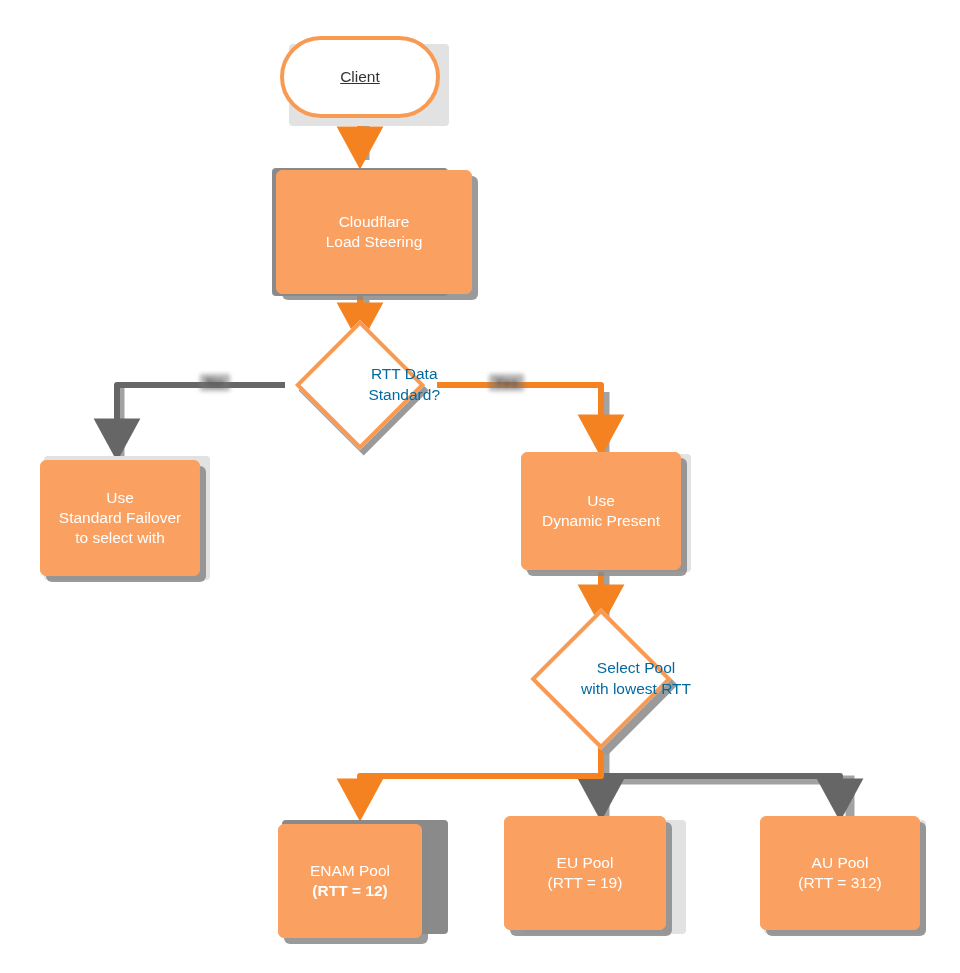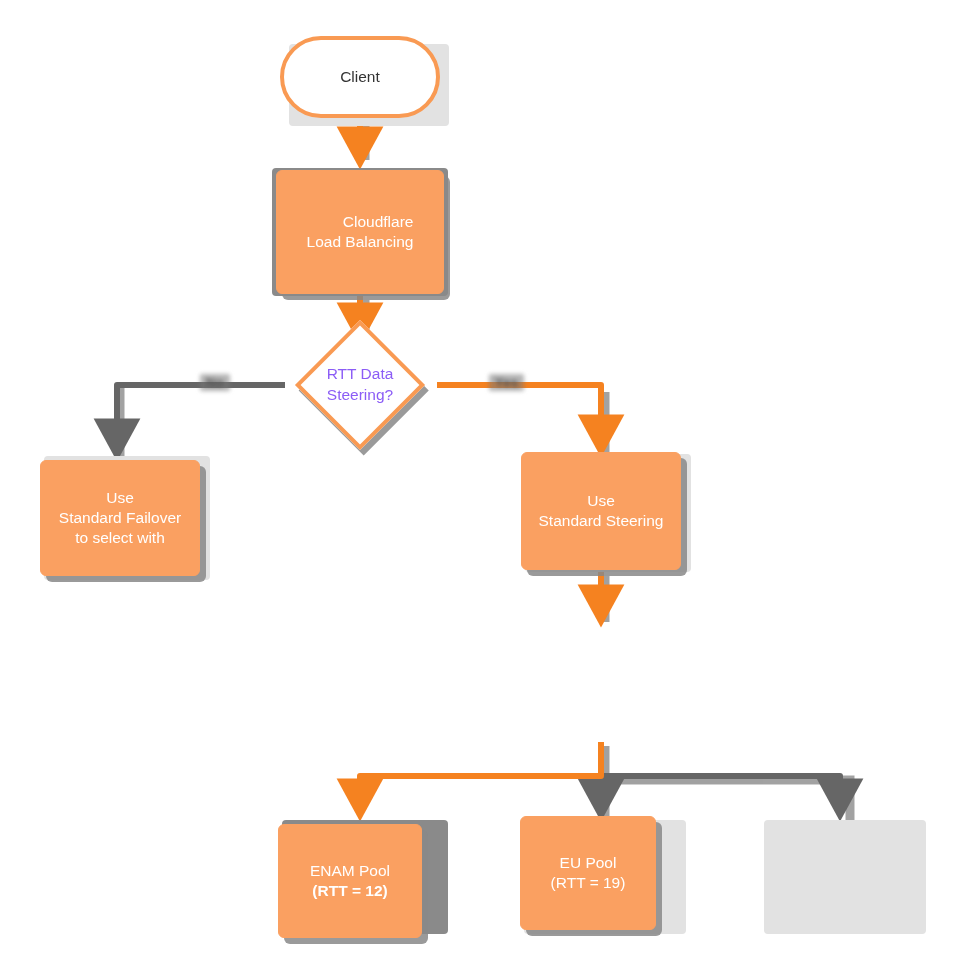--- a/index.html
+++ b/index.html
@@ -75,23 +75,23 @@
     background: #ffffff;
     border: 4px solid #f99a53;
     z-index: 1;
   }
   .diamond-wrap .label {
     position: absolute;
     left: 0; top: 0;
     width: 100%; height: 100%;
     display: flex;
     align-items: center;
-    justify-content: center;
+    justify-content: flex-end;
     text-align: center;
-    color: #8b5cf6;
+    color: #0369a1;
     font-size: 15.5px;
     line-height: 1.35;
     z-index: 2;
   }
   .diamond-plate {
     position: absolute;
     left: 50%; top: 50%;
     background: #9a9a9a;
     z-index: 0;
   }
@@ -154,39 +154,39 @@
 
       <path d="M437,385 L601,385 L601,448" marker-end="url(#ah-orange)"></path>
 
       <path d="M601,570 L601,618" marker-end="url(#ah-orange)"></path>
 
       <path d="M601,742 L601,776 L360,776 L360,812" marker-end="url(#ah-orange)"></path>
     </g>
   </svg>
 
   <div class="plate light" style="left:289px; top:44px; width:160px; height:82px;"></div>
-  <div class="node stadium" style="left:280px; top:36px; width:160px; height:82px;">
+  <div class="node stadium" style="left:280px; top:36px; width:160px; height:82px;text-decoration:underline;">
     <span class="label">Client</span>
   </div>
 
   <div class="plate" style="left:272px; top:168px; width:176px; height:128px;"></div>
-  <div class="node box" style="left:276px; top:170px; width:168px; height:124px;text-align:right;">
+  <div class="node box" style="left:276px; top:170px; width:196px; height:124px;">
     <span class="label">
       <span>Cloudflare</span><br>
-      <span>Load Balancing</span>
+      <span>Load Steering</span>
     </span>
   </div>
 
   <div class="diamond-wrap" style="left:280px; top:325px; width:160px; height:120px;">
     <div class="diamond-plate" style="width:92px; height:92px; transform:translate(-46%,-44%) rotate(45deg);"></div>
     <div class="diamond-shape" style="width:92px; height:92px;"></div>
     <div class="label">
       <span>
         <span>RTT Data</span><br>
-        <span>Steering?</span>
+        <span>Standard?</span>
       </span>
     </div>
   </div>
 
   <div class="edge-label" style="left:200px; top:374px;">No</div>
 
   <div class="edge-label" style="left:489px; top:374px;">Yes</div>
 
   <div class="plate light" style="left:44px; top:456px; width:166px; height:124px;"></div>
   <div class="node box" style="left:40px; top:460px; width:160px; height:116px;">
@@ -194,36 +194,52 @@
       <span>Use</span><br>
       <span>Standard Failover</span><br>
       <span>to select with</span>
     </span>
   </div>
 
   <div class="plate light" style="left:525px; top:454px; width:166px; height:118px;"></div>
   <div class="node box" style="left:521px; top:452px; width:160px; height:118px;">
     <span class="label">
       <span>Use</span><br>
-      <span>Standard Steering</span>
-    </span>
-  </div>
-
+      <span>Dynamic Present</span>
+    </span>
+  </div>
+
+  <div class="diamond-wrap" style="left:511px; top:612px; width:180px; height:134px;">
+    <div class="diamond-plate" style="width:100px; height:100px; transform:translate(-44%,-44%) rotate(45deg);"></div>
+    <div class="diamond-shape" style="width:100px; height:100px;"></div>
+    <div class="label">
+      <span>
+        <span>Select Pool</span><br>
+        <span>with lowest RTT</span>
+      </span>
+    </div>
+  </div>
 
   <div class="plate" style="left:282px; top:820px; width:166px; height:114px;"></div>
   <div class="node box" style="left:278px; top:824px; width:144px; height:114px;">
     <span class="label">
       <span>ENAM Pool</span><br>
       <span class="bold">(RTT = 12)</span>
     </span>
   </div>
 
   <div class="plate light" style="left:524px; top:820px; width:162px; height:114px;"></div>
-  <div class="node box" style="left:520px; top:816px; width:136px; height:114px;">
+  <div class="node box" style="left:504px; top:816px; width:162px; height:114px;">
     <span class="label">
       <span>EU Pool</span><br>
       <span>(RTT = 19)</span>
     </span>
   </div>
 
   <div class="plate light" style="left:764px; top:820px; width:162px; height:114px;"></div>
+  <div class="node box" style="left:760px; top:816px; width:160px; height:114px;">
+    <span class="label">
+      <span>AU Pool</span><br>
+      <span>(RTT = 312)</span>
+    </span>
+  </div>
 
 </div>
 
 </body></html>

